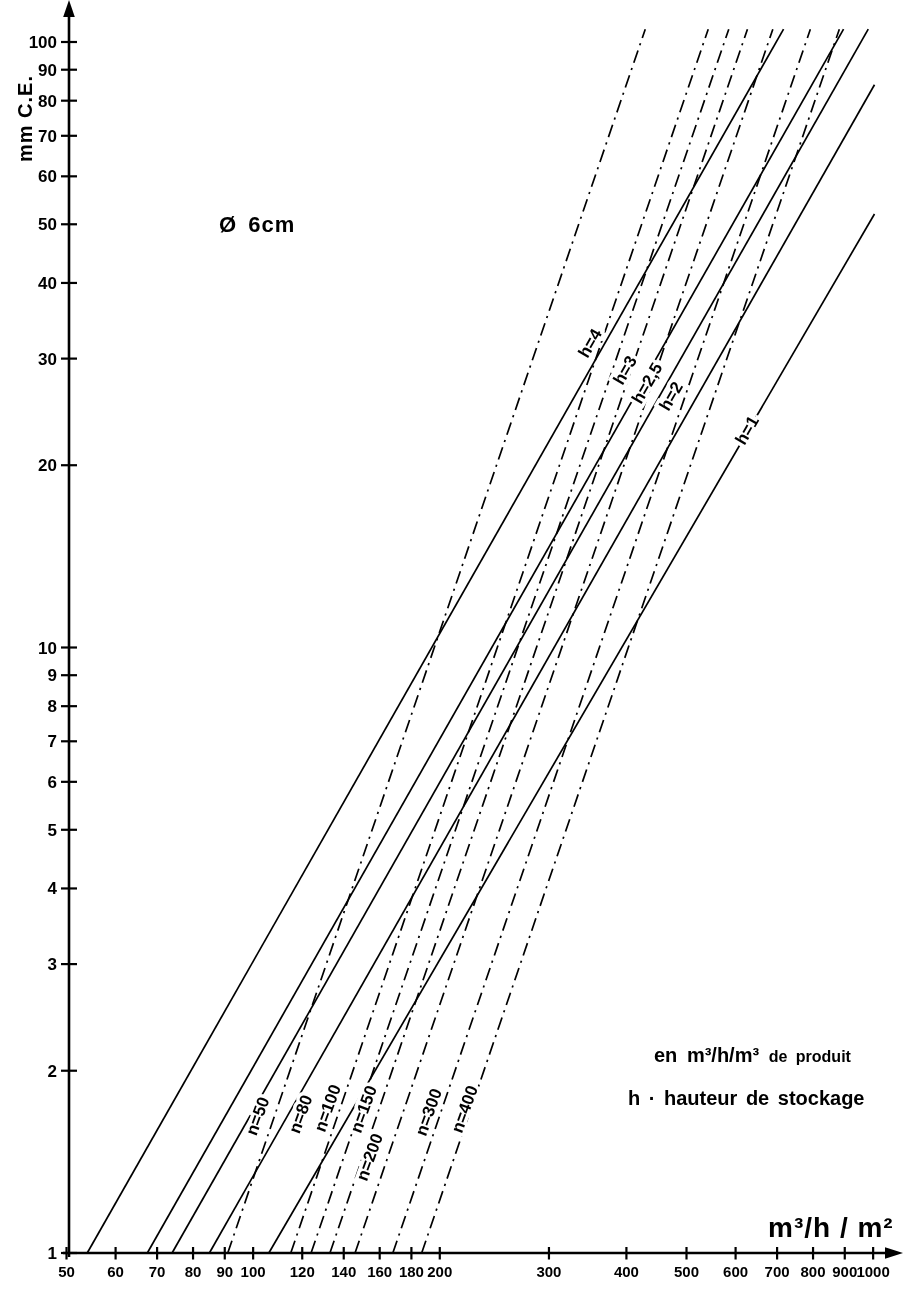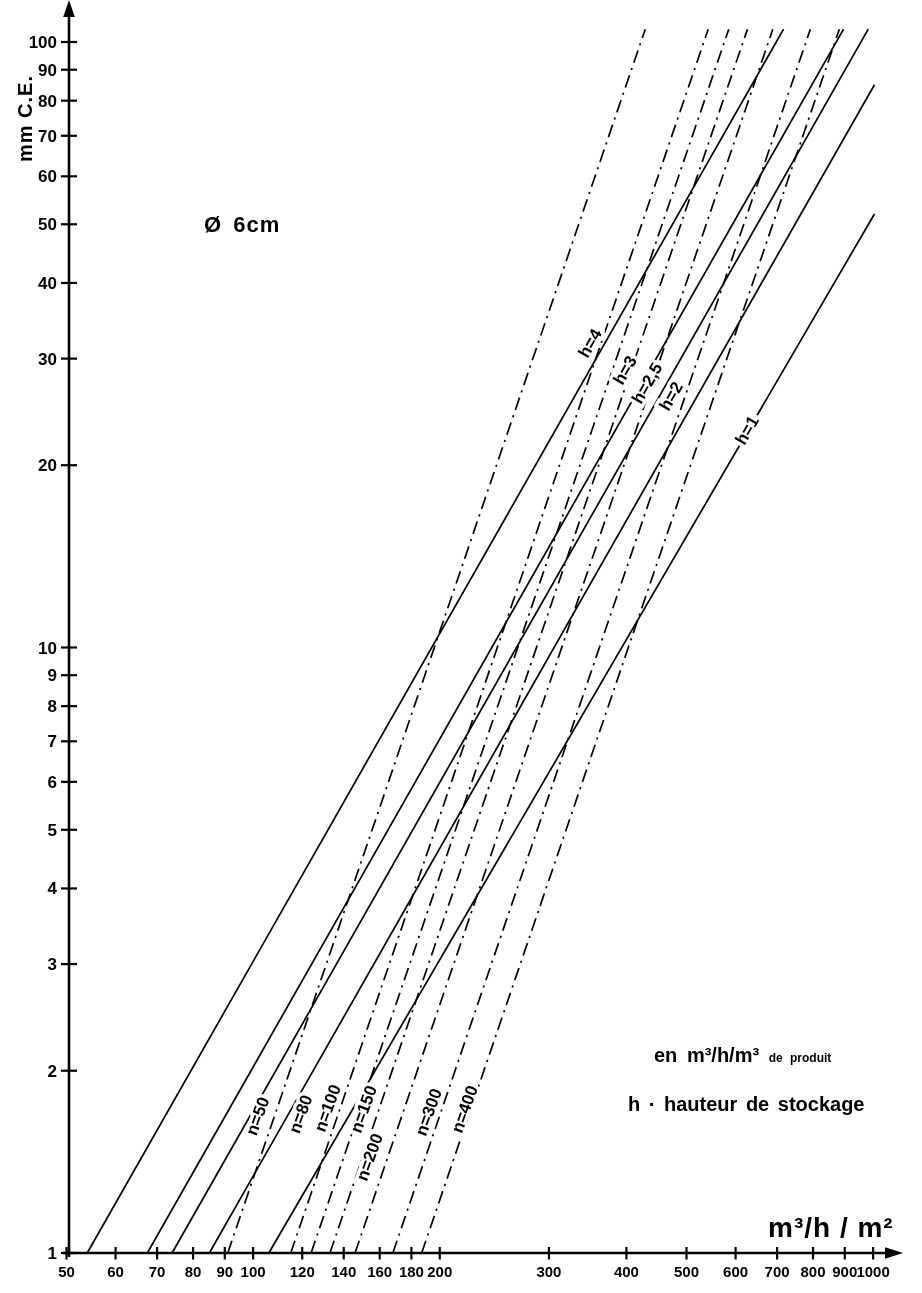--- a/index.html
+++ b/index.html
@@ -7,29 +7,29 @@
     position:relative;
     width:922px;height:1293px;
     background:#ffffff;
     font-family:"Liberation Sans", sans-serif;
     color:#000;
     overflow:hidden;
   }
   svg{position:absolute;left:0;top:0;}
   .ovl{position:absolute;font-weight:bold;white-space:nowrap;}
   .t1{left:163px;top:168px;font-size:22px;word-spacing:10px;letter-spacing:1px;}
-  .t2{left:204px;top:212px;font-size:22px;word-spacing:4px;letter-spacing:1px;}
+  .t2{left:219px;top:212px;font-size:22px;word-spacing:4px;letter-spacing:1px;}
   .yunit{left:14px;top:162px;font-size:20px;letter-spacing:1px;
          transform:rotate(-90deg);transform-origin:0 0;}
   .xunit{left:768px;top:1212px;font-size:28px;letter-spacing:1px;}
   .legend{left:628px;top:1040px;font-size:20px;}
   .legend .row1{word-spacing:6px;}
   .legend .row2{margin-top:4px;margin-left:26px;word-spacing:4px;}
-  .legend .row2 .small{font-size:12px;}
-  .legend .row3{margin-top:26px;word-spacing:3px;}
+  .legend .row2 .small{font-size:16px;}
+  .legend .row3{margin-top:20px;word-spacing:3px;}
 </style>
 </head>
 <body>
 
 <div class="stage">
 
   <svg id="chart" width="922" height="1293" viewBox="0 0 922 1293">
       <line x1="87.22272840190882" y1="1253" x2="783.5604738257044" y2="29.16987941315233" stroke="#000" stroke-width="1.7"></line>
       <line x1="147.3069364669038" y1="1253" x2="843.569563302186" y2="29.16987941315233" stroke="#000" stroke-width="1.7"></line>
       <line x1="172.0622635448736" y1="1253" x2="868.2477197395772" y2="29.16987941315233" stroke="#000" stroke-width="1.7"></line>

